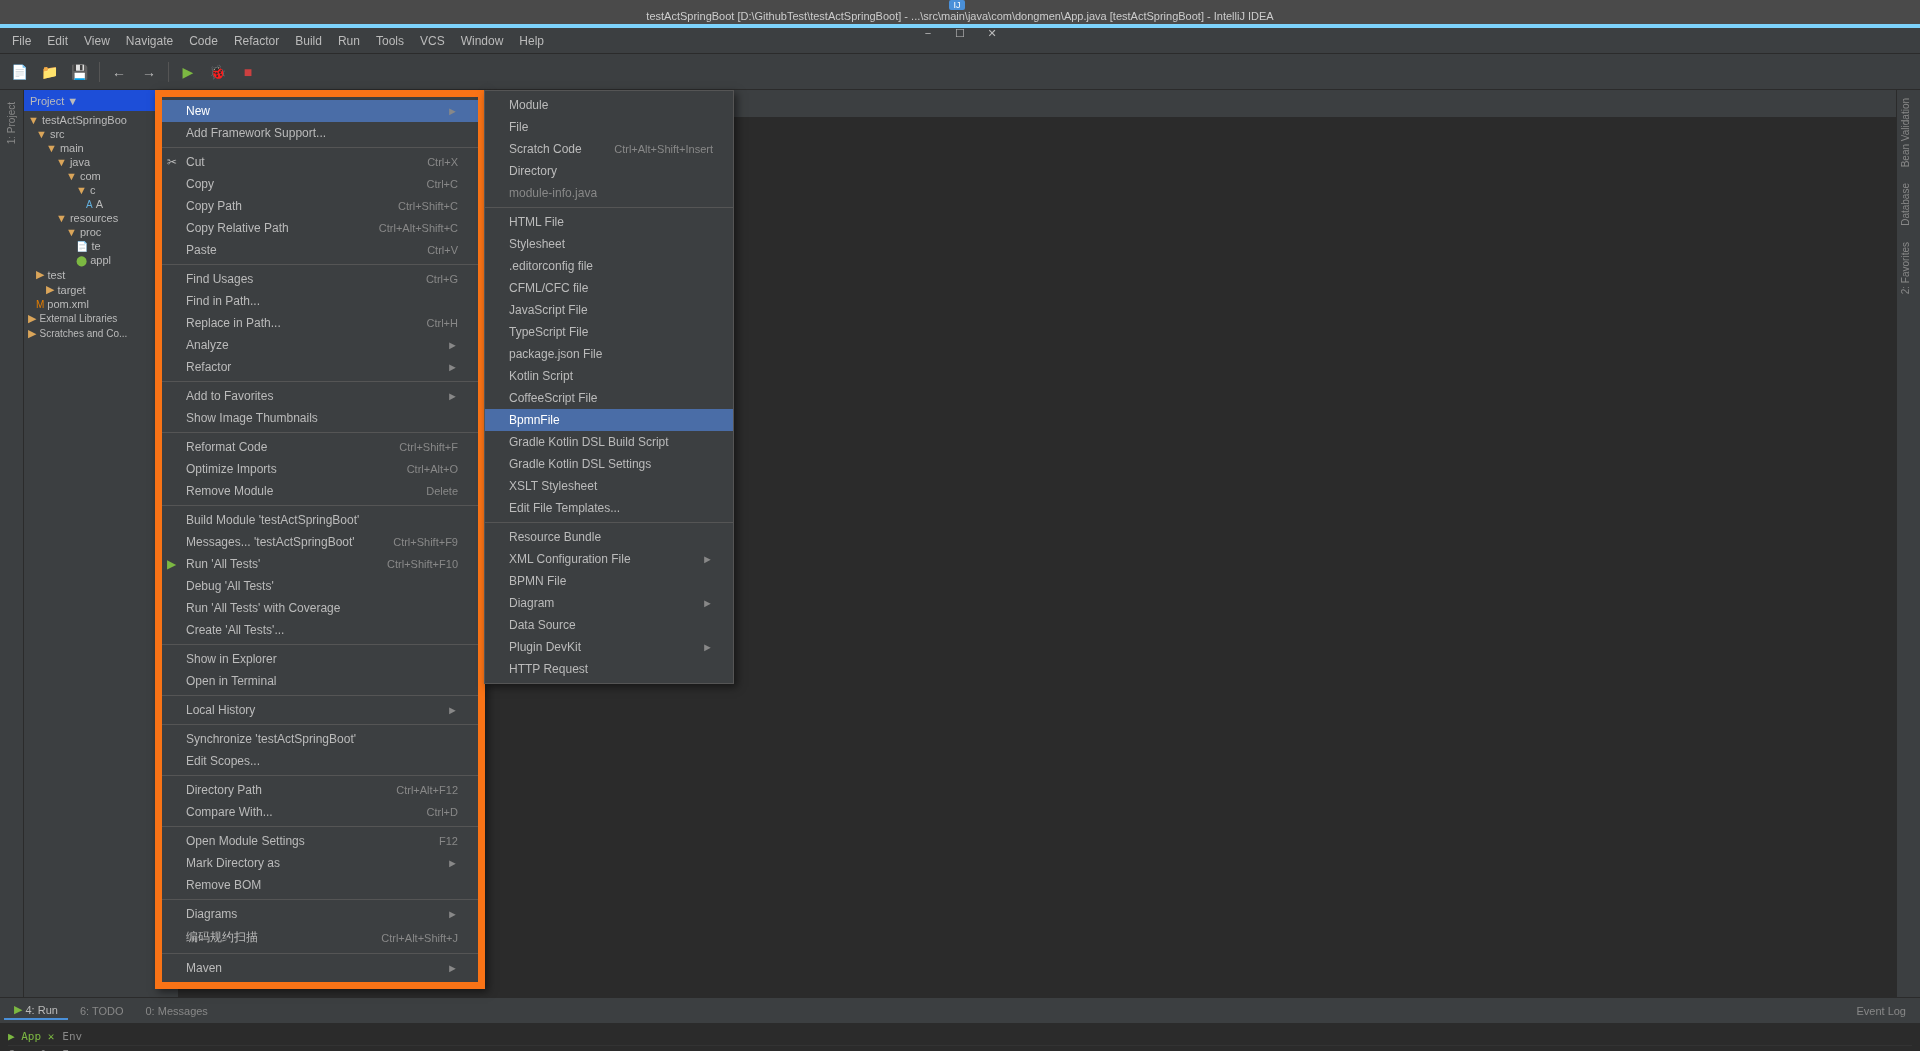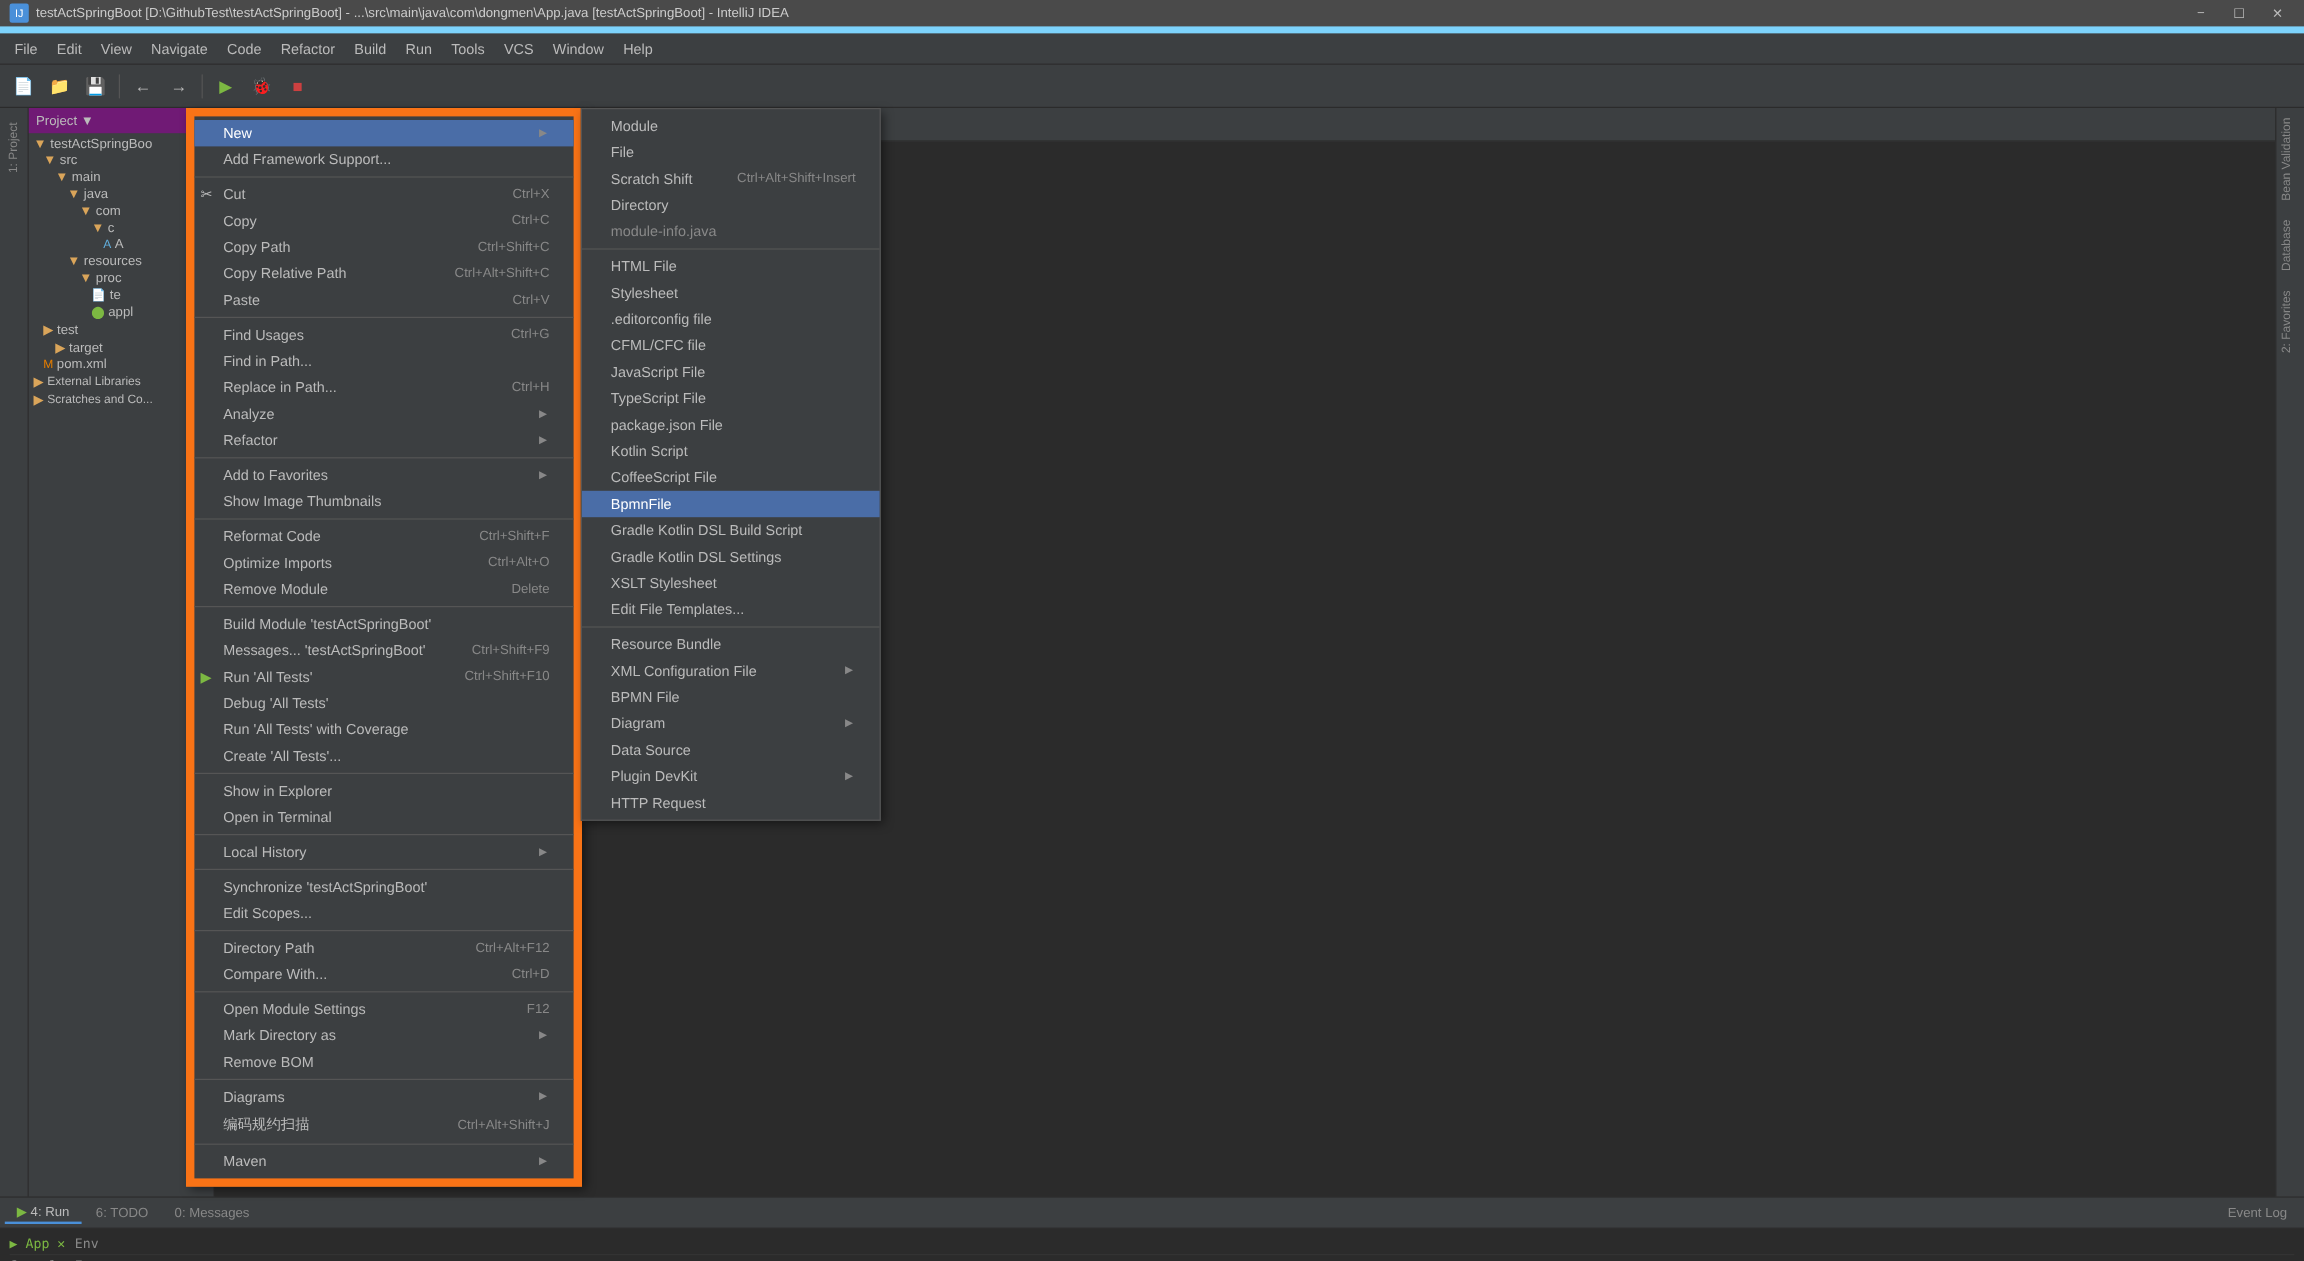--- a/index.html
+++ b/index.html
@@ -16,21 +16,22 @@
 
     
     #title-bar {
       background: #4a4a4a;
       height: 28px;
       display: flex;
       align-items: center;
       padding: 0 8px;
       color: #cccccc;
       font-size: 11px;
-      border-bottom: 6px solid #7dd3fc;
+      border-bottom: 4px solid #7dd3fc;
+      flex-direction: column;
     }
     #title-bar .title-icon {
       width: 16px; height: 16px;
       background: #4a90d9;
       border-radius: 2px;
       margin-right: 6px;
       display: inline-flex;
       align-items: center;
       justify-content: center;
       color: white;
@@ -116,21 +117,21 @@
 
     
     #project-panel {
       width: 155px;
       background: #3c3f41;
       border-right: 1px solid #2b2b2b;
       display: flex;
       flex-direction: column;
     }
     #project-header {
-      background: #701a75;
+      background: #1d4ed8;
       padding: 4px 6px;
       font-size: 11px;
       color: #bbbbbb;
       display: flex;
       align-items: center;
       justify-content: space-between;
       cursor: pointer;
     }
     .project-tree {
       flex: 1;
@@ -633,21 +634,21 @@
 </div>
 
 <div id="submenu-new">
   <div class="ctx-item">
     <span>Module</span>
   </div>
   <div class="ctx-item">
     <span>File</span>
   </div>
   <div class="ctx-item">
-    <span>Scratch Shift</span>
+    <span>Scratch Code</span>
     <span class="shortcut">Ctrl+Alt+Shift+Insert</span>
   </div>
   <div class="ctx-item">
     <span>Directory</span>
   </div>
   <div class="ctx-item">
     <span style="color:#888;text-align:center;">module-info.java</span>
   </div>
   <div class="ctx-separator"></div>
   <div class="ctx-item">

